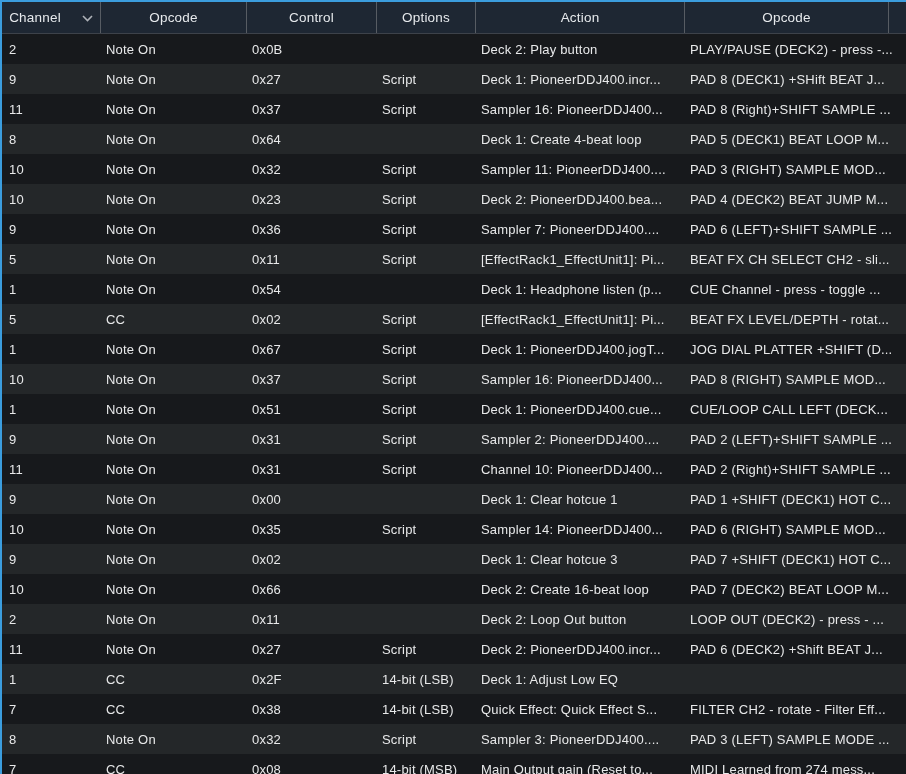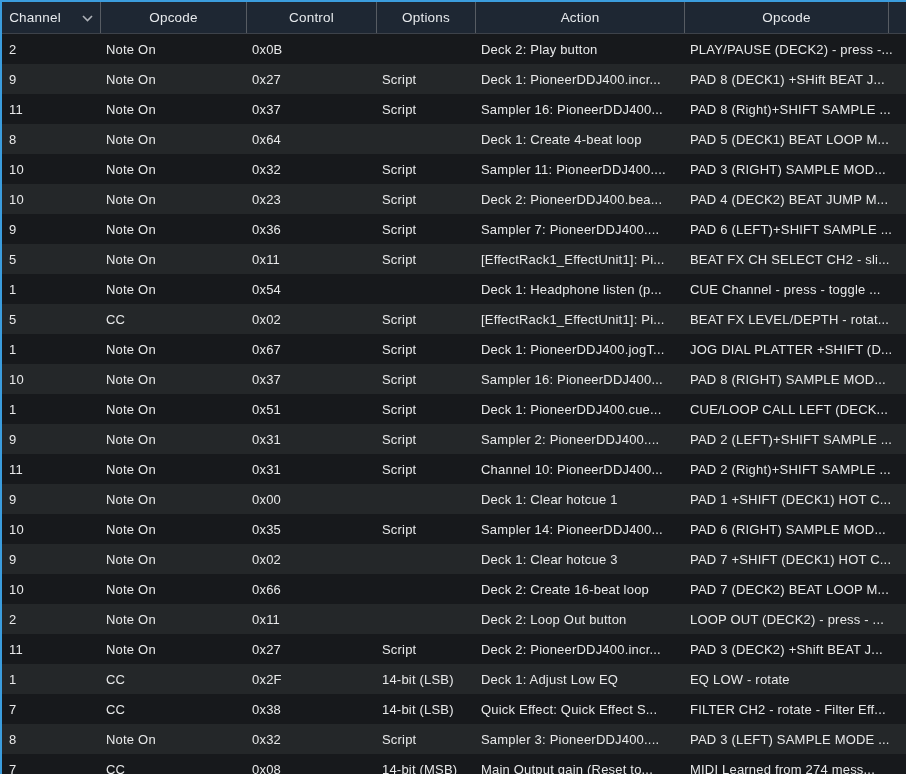--- a/index.html
+++ b/index.html
@@ -247,29 +247,28 @@
       <div class="td c-options"></div>
       <div class="td c-action">Deck 2: Loop Out button</div>
       <div class="td c-comment">LOOP OUT (DECK2) - press - ...</div>
     </div>
       <div class="row">
       <div class="td c-channel">11</div>
       <div class="td c-opcode">Note On</div>
       <div class="td c-control">0x27</div>
       <div class="td c-options">Script</div>
       <div class="td c-action">Deck 2: PioneerDDJ400.incr...</div>
-      <div class="td c-comment">PAD 3 (DECK2) +Shift BEAT J...</div>
+      <div class="td c-comment">PAD 6 (DECK2) +Shift BEAT J...</div>
     </div>
       <div class="row">
       <div class="td c-channel">1</div>
       <div class="td c-opcode">CC</div>
       <div class="td c-control">0x2F</div>
       <div class="td c-options">14-bit (LSB)</div>
       <div class="td c-action">Deck 1: Adjust Low EQ</div>
-      <div class="td c-comment">EQ LOW - rotate</div>
     </div>
       <div class="row">
       <div class="td c-channel">7</div>
       <div class="td c-opcode">CC</div>
       <div class="td c-control">0x38</div>
       <div class="td c-options">14-bit (LSB)</div>
       <div class="td c-action">Quick Effect: Quick Effect S...</div>
       <div class="td c-comment">FILTER CH2 - rotate - Filter Eff...</div>
     </div>
       <div class="row">

